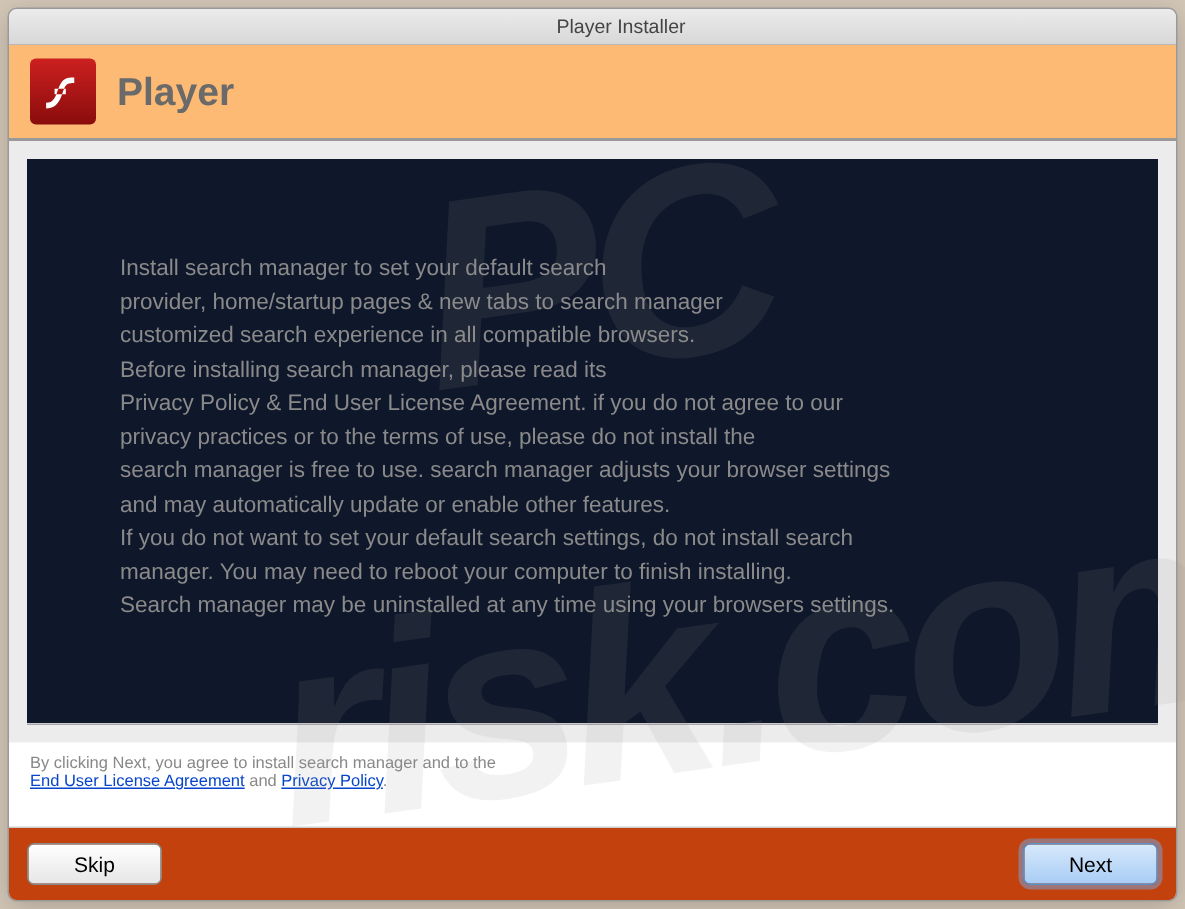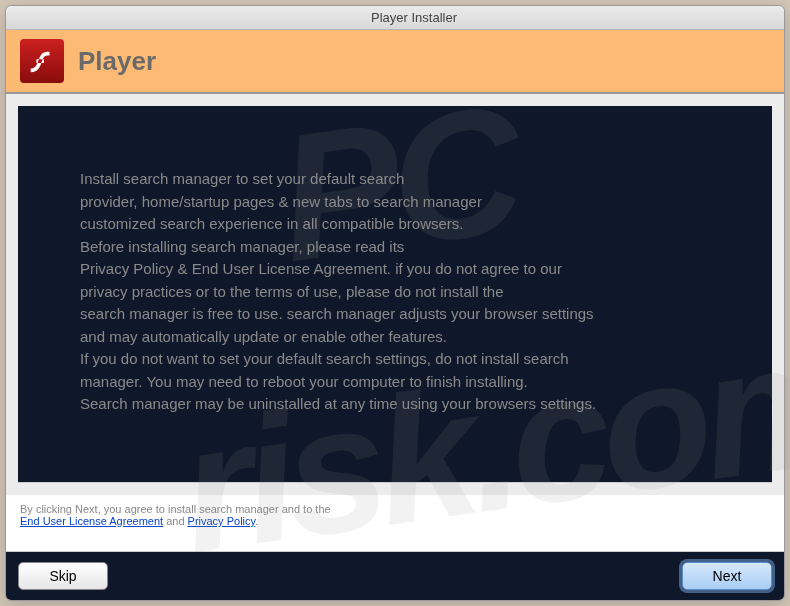--- a/index.html
+++ b/index.html
@@ -111,21 +111,21 @@
       background: #fff;
       font-size: 11px;
       color: #888;
       border-bottom: 1px solid #ccc;
     }
     .footer-text a {
       color: #0645cc;
     }
     .button-bar {
       height: 48px;
-      background: #0f172a;
+      background: #c2410c;
       display: flex;
       align-items: center;
       padding: 0 12px;
       justify-content: space-between;
     }
     .btn {
       min-width: 90px;
       height: 28px;
       border: 1px solid #888;
       border-radius: 5px;

